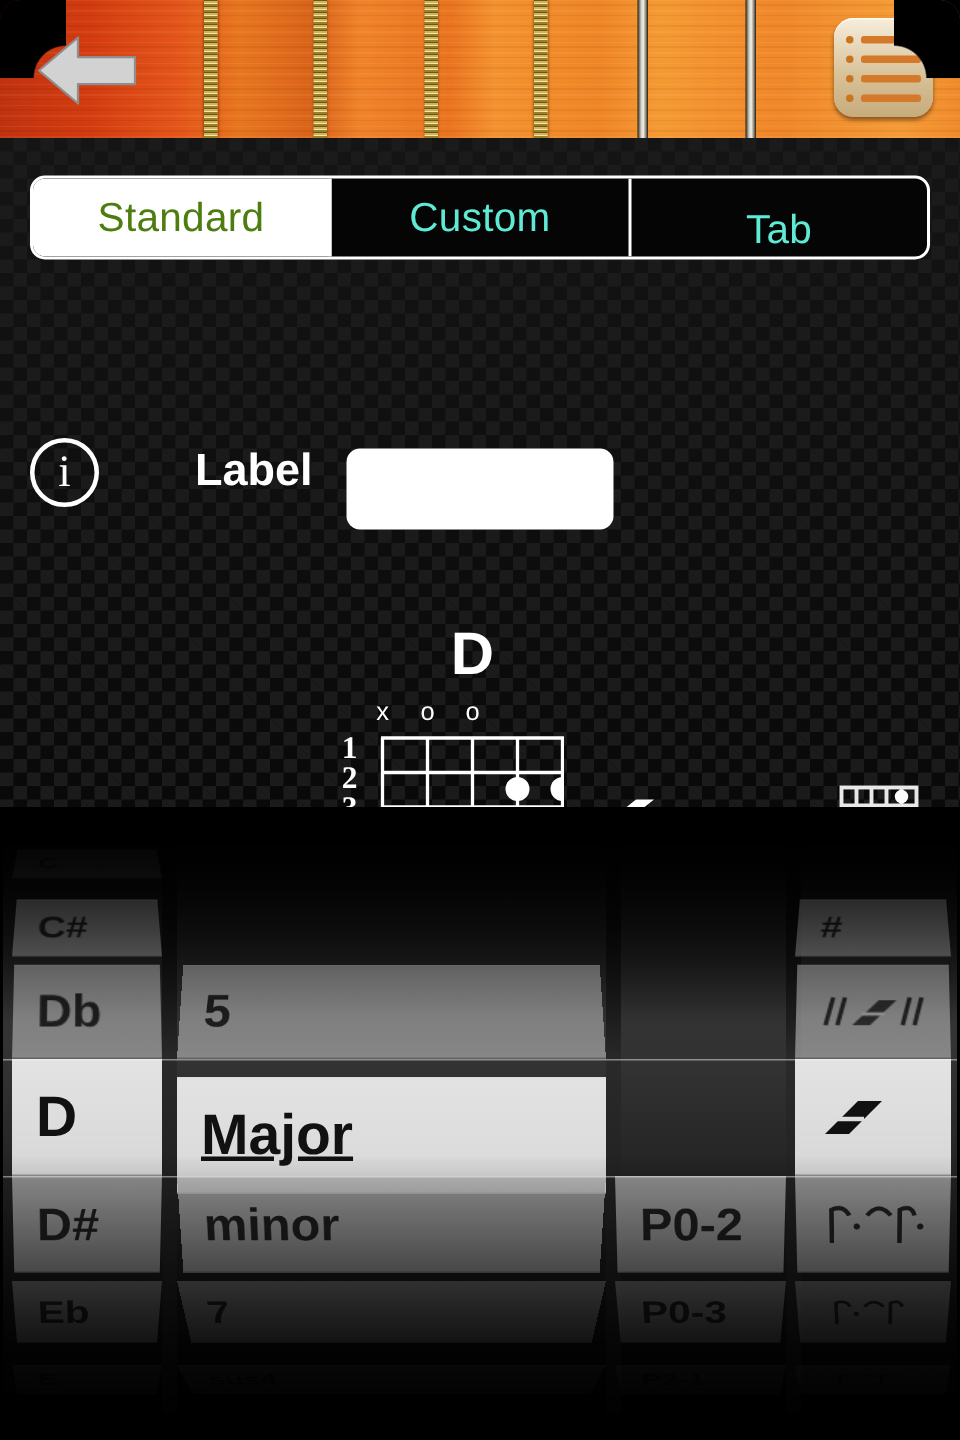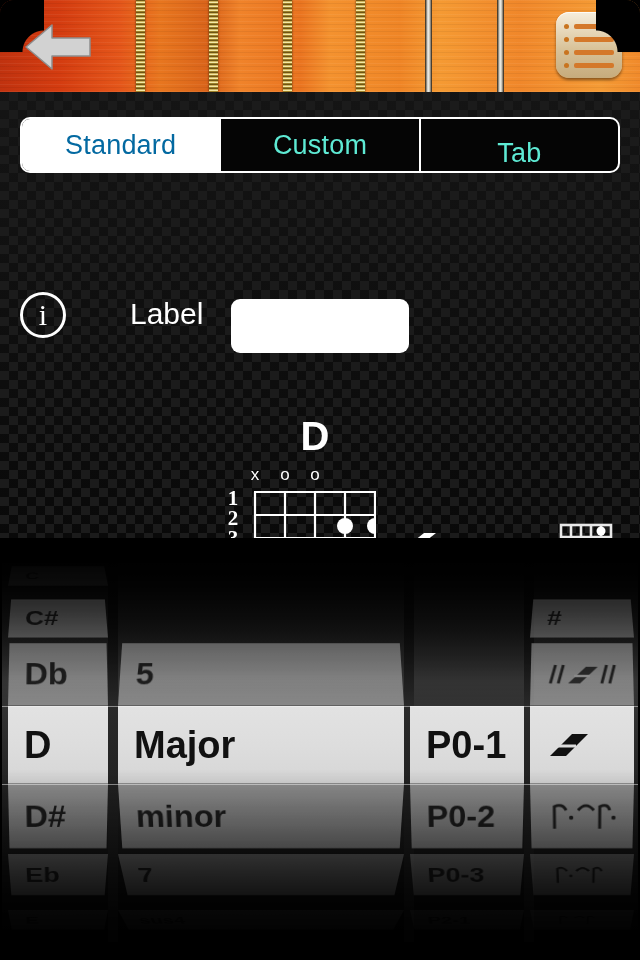--- a/index.html
+++ b/index.html
@@ -97,33 +97,33 @@
     position:absolute; left:20px; top:25px; width:600px; height:56px;
     border:2px solid #ffffff; border-radius:10px; display:flex; overflow:hidden;
     background:#050505;
   }
   .seg{
     flex:1 1 0; display:flex; align-items:center; justify-content:center;
     color:#5eead4; font-size:27px; letter-spacing:.2px; cursor:pointer;
     border-right:2px solid #ffffff;
   }
   .seg:last-child{ border-right:none;margin-top:16px; }
-  .seg.active{ background:#ffffff; color:#0369a1; }
+  .seg.active{ background:#ffffff; color:#4d7c0f; }
 
   
   .info-icon{
     position:absolute; left:20px; top:200px; width:46px; height:46px;
     border:3px solid #fff; border-radius:50%;
     display:flex; align-items:center; justify-content:center;
     color:#fff; font-size:30px; font-family:"Liberation Serif", serif;
     cursor:pointer;
   }
   .label-text{
     position:absolute; left:130px; top:205px; color:#fff;
-    font-size:30px; font-weight:normal;
+    font-size:30px; font-weight:bold;
   }
   .label-input{
     position:absolute; left:231px; top:207px; width:178px; height:54px;
     background:#fff; border:none; border-radius:9px; outline:none;
     font-size:24px; padding:0 10px; font-family:"Liberation Sans", sans-serif;
   }
 
   
   .chord-title{
     position:absolute; left:0; top:322px; width:640px; text-align:center;
@@ -331,29 +331,28 @@
       <div class="cell" style="top:100px; height:68px; font-size:33px; opacity:.80; background:linear-gradient(to bottom,#a8a8a8,#9d9d9d); transform:perspective(700px) rotateX(18deg); transform-origin:bottom;">Db</div>
       <div class="cell sel" style="top:168px;height:78px; font-size:38px;">D</div>
       <div class="cell" style="top:246px; height:70px; font-size:33px; opacity:.78; background:linear-gradient(to bottom,#b0b0b0,#9a9a9a); transform:perspective(700px) rotateX(-18deg); transform-origin:top;">D#</div>
       <div class="cell" style="top:316px; height:56px; font-size:28px; opacity:.58; background:linear-gradient(to bottom,#8e8e8e,#6f6f6f); transform:perspective(480px) rotateX(-38deg); transform-origin:top;">Eb</div>
       <div class="cell" style="top:372px; height:40px; font-size:21px; opacity:.28; background:linear-gradient(to bottom,#6b6b6b,#4a4a4a); transform:perspective(420px) rotateX(-58deg); transform-origin:top;">E</div>
     </div>
     <div class="col-gap" style="left:108px"></div>
 
     <div class="col" style="left:118px;width:286px">
       <div class="cell" style="top:100px; height:68px; font-size:33px; opacity:.80; background:linear-gradient(to bottom,#a8a8a8,#9d9d9d); transform:perspective(700px) rotateX(18deg); transform-origin:bottom;">5</div>
-      <div class="cell sel" style="top:168px;height:78px; font-size:38px;">Major</div>
+      <div class="cell sel" style="top:180px;height:78px; font-size:38px;text-decoration:underline;">Major</div>
       <div class="cell" style="top:246px; height:70px; font-size:33px; opacity:.78; background:linear-gradient(to bottom,#b0b0b0,#9a9a9a); transform:perspective(700px) rotateX(-18deg); transform-origin:top;">minor</div>
       <div class="cell" style="top:316px; height:56px; font-size:28px; opacity:.58; background:linear-gradient(to bottom,#8e8e8e,#6f6f6f); transform:perspective(480px) rotateX(-38deg); transform-origin:top;">7</div>
       <div class="cell" style="top:372px; height:40px; font-size:21px; opacity:.28; background:linear-gradient(to bottom,#6b6b6b,#4a4a4a); transform:perspective(420px) rotateX(-58deg); transform-origin:top;">sus4</div>
     </div>
     <div class="col-gap" style="left:404px"></div>
 
     <div class="col" style="left:410px;width:114px">
-      <div class="cell sel" style="top:168px;height:78px; font-size:38px;">P0-1</div>
       <div class="cell" style="top:246px; height:70px; font-size:33px; opacity:.78; background:linear-gradient(to bottom,#b0b0b0,#9a9a9a); transform:perspective(700px) rotateX(-18deg); transform-origin:top;">P0-2</div>
       <div class="cell" style="top:316px; height:56px; font-size:28px; opacity:.58; background:linear-gradient(to bottom,#8e8e8e,#6f6f6f); transform:perspective(480px) rotateX(-38deg); transform-origin:top;">P0-3</div>
       <div class="cell" style="top:372px; height:40px; font-size:21px; opacity:.28; background:linear-gradient(to bottom,#6b6b6b,#4a4a4a); transform:perspective(420px) rotateX(-58deg); transform-origin:top;">P2-1</div>
     </div>
     <div class="col-gap" style="left:524px"></div>
 
     <div class="col" style="left:530px;width:104px">
       <div class="cell" style="top:48px;height:52px; font-size:27px; opacity:.62; background:linear-gradient(to bottom,#9a9a9a,#b2b2b2); transform:perspective(480px) rotateX(38deg); transform-origin:bottom;">#</div>
 
       <div class="cell" style="top:100px;height:68px; opacity:.80; background:linear-gradient(to bottom,#a8a8a8,#9d9d9d); transform:perspective(700px) rotateX(18deg); transform-origin:bottom;">

